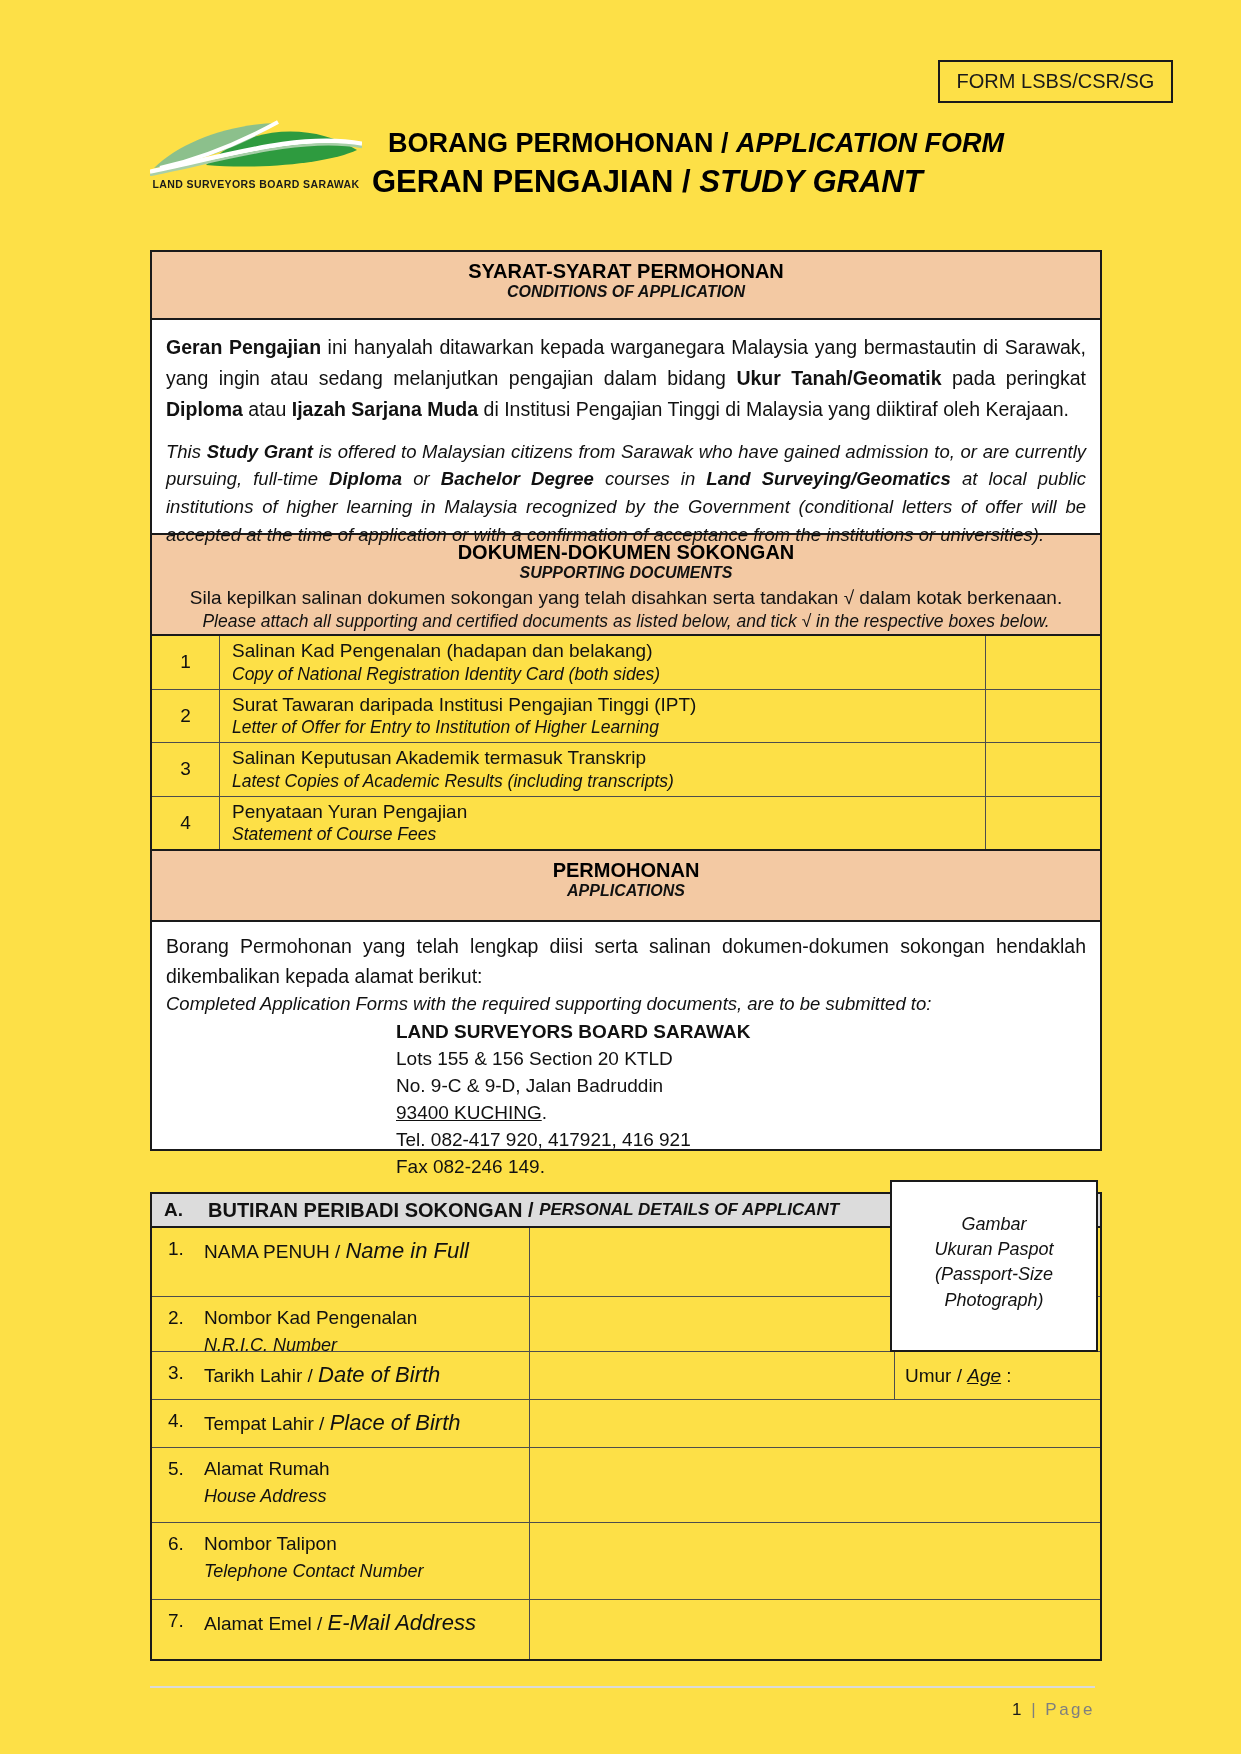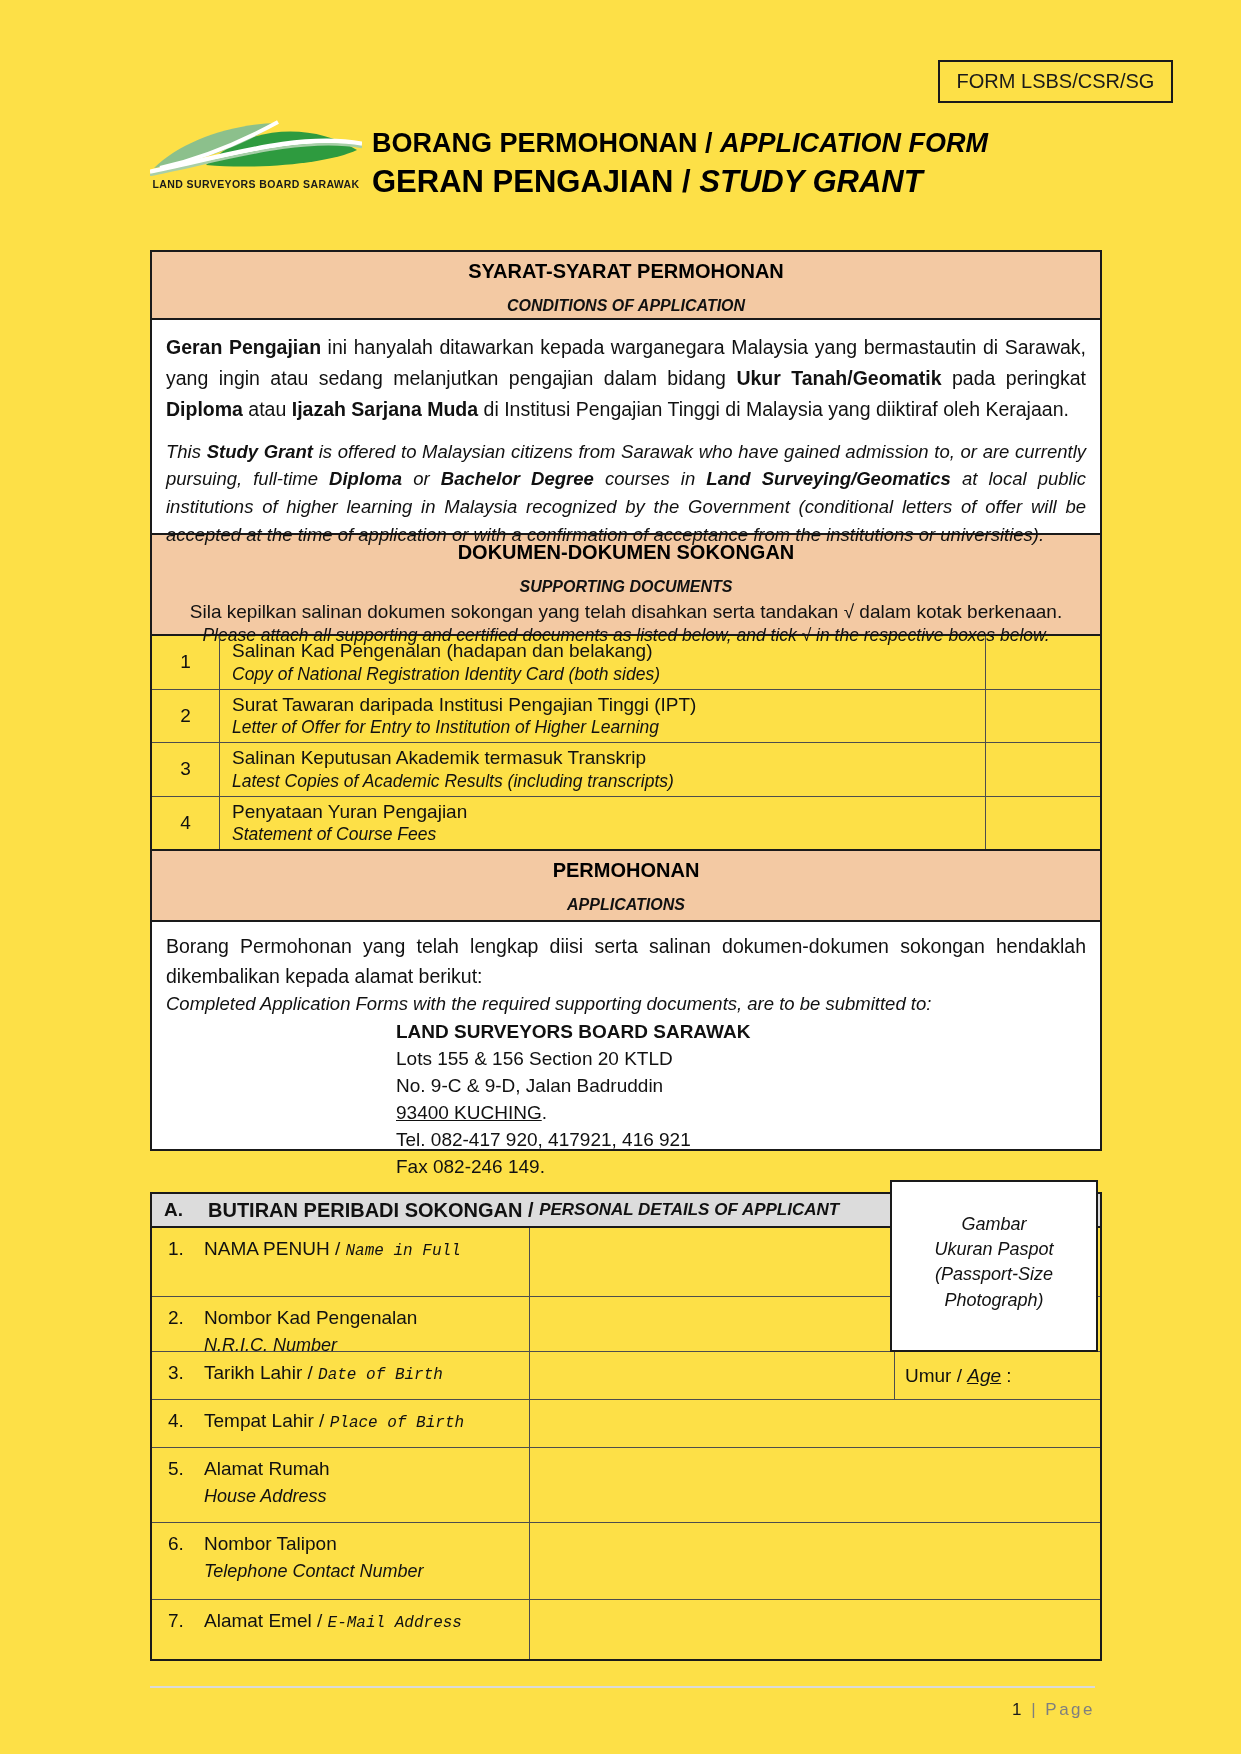--- a/index.html
+++ b/index.html
@@ -16,31 +16,31 @@
     position:absolute; left:938px; top:60px; width:235px; height:43px;
     border:2px solid #1a1a1a; display:flex; align-items:center; justify-content:center;
     font-size:20px; color:#1a1a1a;
   }
 
   
   .logo { position:absolute; left:150px; top:114px; width:212px; }
   .logo svg { display:block; }
   .logo-caption { font-size:10.5px; font-weight:bold; letter-spacing:.4px; color:#1a1a1a; text-align:center; margin-top:2px; white-space:nowrap; }
   .titles { position:absolute; left:372px; top:128px; }
-  .title-line1 { font-size:27px; font-weight:bold; color:#000; }
+  .title-line1 { font-size:27px; font-weight:bold; color:#000;margin-left:16px; }
   .title-line2 { font-size:31px; font-weight:bold; color:#000; margin-top:5px; }
   .title-en { font-style:italic; }
 
   
   .stack { position:absolute; left:150px; top:250px; width:952px; }
   .block { border:2px solid #1a1a1a; margin-top:-2px; background:#fff; }
   .block:first-child { margin-top:0; }
   .band { background:#F3C9A3; text-align:center; padding:8px 10px 6px; }
   .band-h-ms { font-size:20px; font-weight:bold; color:#000; }
-  .band-h-en { font-size:16px; font-weight:bold; font-style:italic; margin-top:14px; }
+  .band-h-en { font-size:16px; font-weight:bold; font-style:italic; margin-top:0; }
   .band-note-ms { font-size:19px; margin-top:5px; }
   .band-note-en { font-size:17.5px; font-style:italic; margin-top:2px; }
 
   .cond-head { height:70px; }
   .cond-body { height:217px; padding:12px 14px; }
   .para-ms { font-size:19.5px; line-height:1.6; text-align:justify; }
   .para-en { font-size:18.5px; font-style:italic; line-height:1.5; text-align:justify; margin-top:12px; }
 
   .docs-head { height:103px; padding-top:6px; }
 
@@ -71,21 +71,21 @@
   .sec-ms { font-size:20px; font-weight:bold; }
   .sec-en { font-size:17px; font-weight:bold; font-style:italic; }
   .sec-sep { font-size:20px; font-weight:bold; white-space:pre; }
 
   .a-table { border:2px solid #1a1a1a; margin-top:-2px; }
   .a-row { display:flex; border-top:1.5px solid #4d4d4d; }
   .a-row:first-child { border-top:none; }
   .a-label { width:378px; border-right:1.5px solid #4d4d4d; padding:10px 8px 8px 16px; display:flex; }
   .a-no { width:36px; font-size:19px; flex:none; }
   .a-lbl { font-size:19px; }
-  .a-lbl .en { font-style:italic; font-size:16px;font-family:Liberation Mono, monospace; }
+  .a-lbl .en { font-style:italic; font-size:22px; }
   .a-lbl .sub { font-style:italic; font-size:18px; margin-top:6px; }
   .a-lbl .sep { white-space:pre; }
   .a-value { flex:1; }
   .r1 { height:68px; } .r2 { height:55px; } .r3 { height:48px; } .r4 { height:48px; }
   .r5 { height:75px; } .r6 { height:77px; } .r7 { height:60px; }
   .split { display:flex; }
   .dob-cell { width:365px; border-right:1.5px solid #4d4d4d; }
   .age-cell { flex:1; display:flex; align-items:center; padding-left:10px; font-size:19px; }
 
   .photo-box {

